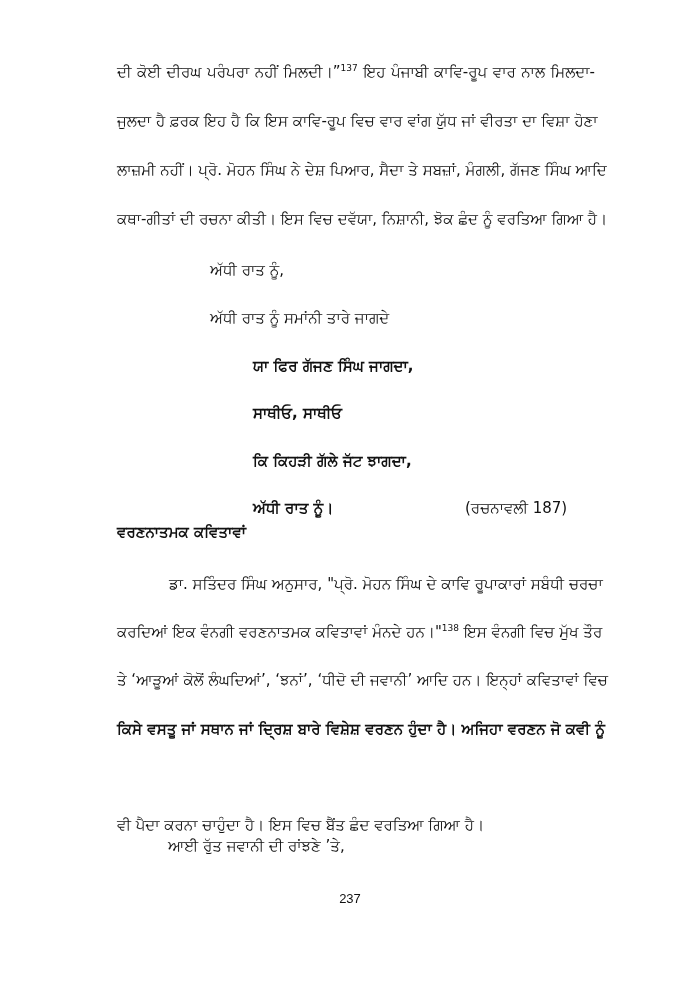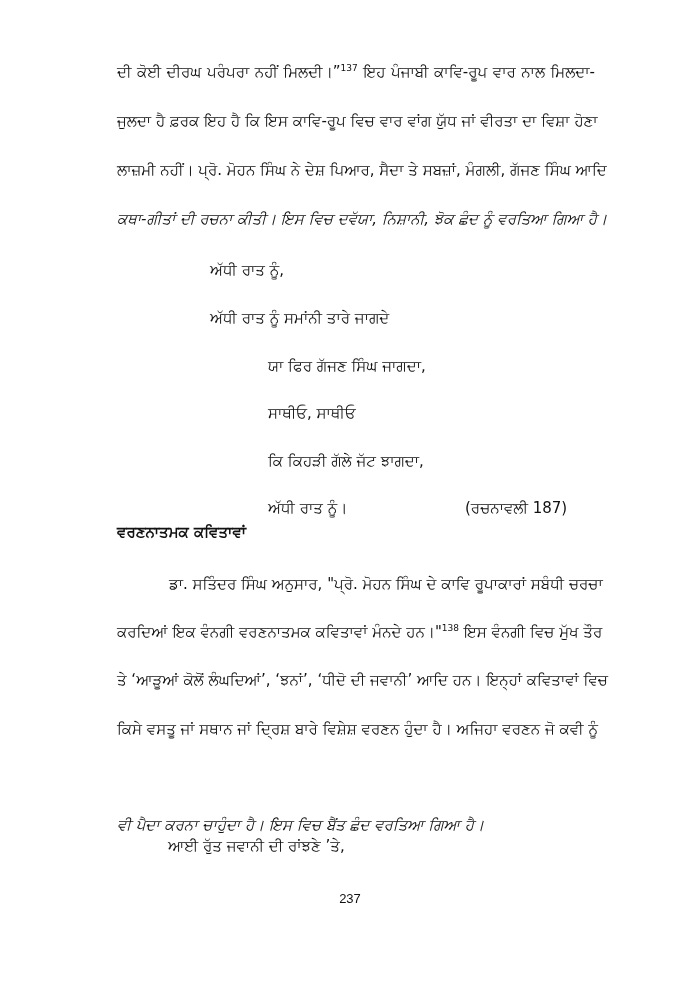--- a/index.html
+++ b/index.html
@@ -1,26 +1,26 @@
 <!DOCTYPE html>
 <html><head>
 <meta charset="utf-8">
 <style>
   html, body { margin: 0; padding: 0; background: #ffffff; }
   body { width: 700px; height: 991px; position: relative; overflow: hidden;
          font-family: "DejaVu Sans", sans-serif; color: #111111; }
   .page { position: absolute; left: 0; top: 0; width: 700px; height: 991px; }
   .line { position: absolute; font-size: 15px; line-height: 20px; white-space: nowrap; }
   .body-line { left: 117px; width: 478px; text-align: justify; text-align-last: justify; }
-  .last { text-align-last: left; font-style: italic; }
+  .last { text-align-last: left; }
   .indent { left: 169px; width: 426px; }
   sup { font-size: 9px; vertical-align: super; line-height: 0; }
   .heading { left: 117px; font-weight: bold; font-size: 15px; }
   .poem1 { left: 210px; }
-  .poem2 { left: 268px; }
+  .poem2 { left: 253px; font-weight: bold; }
   .cite { left: 465px; }
   .pnum { left: 0; width: 700px; text-align: center; font-family: "Liberation Sans", sans-serif; font-size: 13px; }
 </style>
 </head>
 <body>
 
 <div class="page">
 
   <div class="line body-line" style="top:62px;">
     <span>ਦੀ ਕੋਈ ਦੀਰਘ ਪਰੰਪਰਾ ਨਹੀਂ ਮਿਲਦੀ।”</span><sup>137</sup><span> ਇਹ ਪੰਜਾਬੀ ਕਾਵਿ-ਰੂਪ ਵਾਰ ਨਾਲ ਮਿਲਦਾ-</span>
@@ -37,19 +37,19 @@
   <div class="line poem2" style="top:498px;">ਅੱਧੀ ਰਾਤ ਨੂੰ।</div>
   <div class="line cite" style="top:498px;text-align:right;">(ਰਚਨਾਵਲੀ 187)</div>
 
   <div class="line heading" style="top:522px;">ਵਰਣਨਾਤਮਕ ਕਵਿਤਾਵਾਂ</div>
 
   <div class="line body-line indent" style="top:574px;">ਡਾ. ਸਤਿੰਦਰ ਸਿੰਘ ਅਨੁਸਾਰ, "ਪ੍ਰੋ. ਮੋਹਨ ਸਿੰਘ ਦੇ ਕਾਵਿ ਰੂਪਾਕਾਰਾਂ ਸਬੰਧੀ ਚਰਚਾ</div>
   <div class="line body-line" style="top:622px;">
     <span>ਕਰਦਿਆਂ ਇਕ ਵੰਨਗੀ ਵਰਣਨਾਤਮਕ ਕਵਿਤਾਵਾਂ ਮੰਨਦੇ ਹਨ।"</span><sup>138</sup><span> ਇਸ ਵੰਨਗੀ ਵਿਚ ਮੁੱਖ ਤੌਰ</span>
   </div>
   <div class="line body-line" style="top:670px;">ਤੇ ‘ਆੜੂਆਂ ਕੋਲੋਂ ਲੰਘਦਿਆਂ’, ‘ਝਨਾਂ’, ‘ਧੀਦੋ ਦੀ ਜਵਾਨੀ’ ਆਦਿ ਹਨ। ਇਨ੍ਹਾਂ ਕਵਿਤਾਵਾਂ ਵਿਚ</div>
-  <div class="line body-line" style="top:719px;">ਕਿਸੇ ਵਸਤੂ ਜਾਂ ਸਥਾਨ ਜਾਂ ਦ੍ਰਿਸ਼ ਬਾਰੇ ਵਿਸ਼ੇਸ਼ ਵਰਣਨ ਹੁੰਦਾ ਹੈ। ਅਜਿਹਾ ਵਰਣਨ ਜੋ ਕਵੀ ਨੂੰ</div>
+  <div class="line body-line" style="top:719px;font-weight:bold;">ਕਿਸੇ ਵਸਤੂ ਜਾਂ ਸਥਾਨ ਜਾਂ ਦ੍ਰਿਸ਼ ਬਾਰੇ ਵਿਸ਼ੇਸ਼ ਵਰਣਨ ਹੁੰਦਾ ਹੈ। ਅਜਿਹਾ ਵਰਣਨ ਜੋ ਕਵੀ ਨੂੰ</div>
   <div class="line body-line last" style="top:815px;">ਵੀ ਪੈਦਾ ਕਰਨਾ ਚਾਹੁੰਦਾ ਹੈ। ਇਸ ਵਿਚ ਬੈਂਤ ਛੰਦ ਵਰਤਿਆ ਗਿਆ ਹੈ।</div>
 
   <div class="line" style="left:168px; top:836px;">ਆਈ ਰੁੱਤ ਜਵਾਨੀ ਦੀ ਰਾਂਝਣੇ ’ਤੇ,</div>
 
   <div class="line pnum" style="top:889px;">237</div>
 </div>
 
 </body></html>

